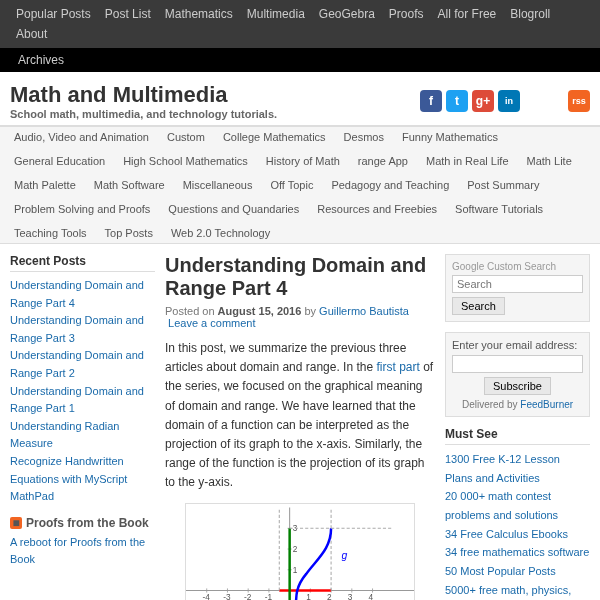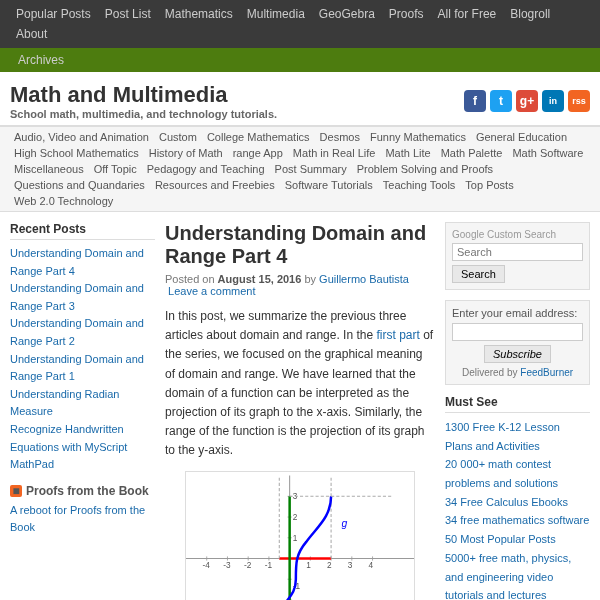--- a/index.html
+++ b/index.html
@@ -15,21 +15,21 @@
       gap: 2px;
     }
     #top-nav a {
       color: #ccc;
       text-decoration: none;
       font-size: 12px;
       padding: 2px 6px;
     }
 
     #second-nav {
-      background: #4d7c0f;
+      background: #000000;
       padding: 3px 10px;
       display: flex;
       align-items: center;
     }
     #second-nav a {
       color: #ccc;
       text-decoration: none;
       font-size: 12px;
       padding: 2px 8px;
     }
@@ -67,31 +67,31 @@
       justify-content: center;
       color: #fff;
       font-size: 12px;
       font-weight: bold;
       text-decoration: none;
     }
     .fb { background: #3b5998; }
     .tw { background: #1da1f2; }
     .gp { background: #dd4b39; }
     .li { background: #0077b5; }
-    .rss { background: #f26522; }
+    .rss { background: #f26522; margin-left: 44px; }
 
     
     #cat-nav {
       background: #f5f5f5;
       border-top: 1px solid #ddd;
       border-bottom: 1px solid #ddd;
       padding: 3px 10px;
       display: flex;
       flex-wrap: wrap;
-      gap: 2px;
+      gap: 10px;
     }
     #cat-nav a {
       color: #555;
       text-decoration: none;
       font-size: 11px;
       padding: 1px 4px;
     }
 
     
     #main-wrapper {
@@ -230,21 +230,20 @@
       margin-bottom: 4px;
     }
     #subscribe-btn {
       background: #e8e8e8;
       border: 1px solid #ccc;
       font-size: 11px;
       padding: 2px 8px;
       cursor: pointer;
       display: block;
       margin: 0 auto 4px auto;
-      font-style: italic;
     }
     #feedburner-text {
       font-size: 10px;
       color: #777;
       text-align: center;
     }
     #feedburner-text a { color: #1a6aaa; text-decoration: none; }
 
     #must-see { margin-bottom: 10px; }
     #must-see h3 {

